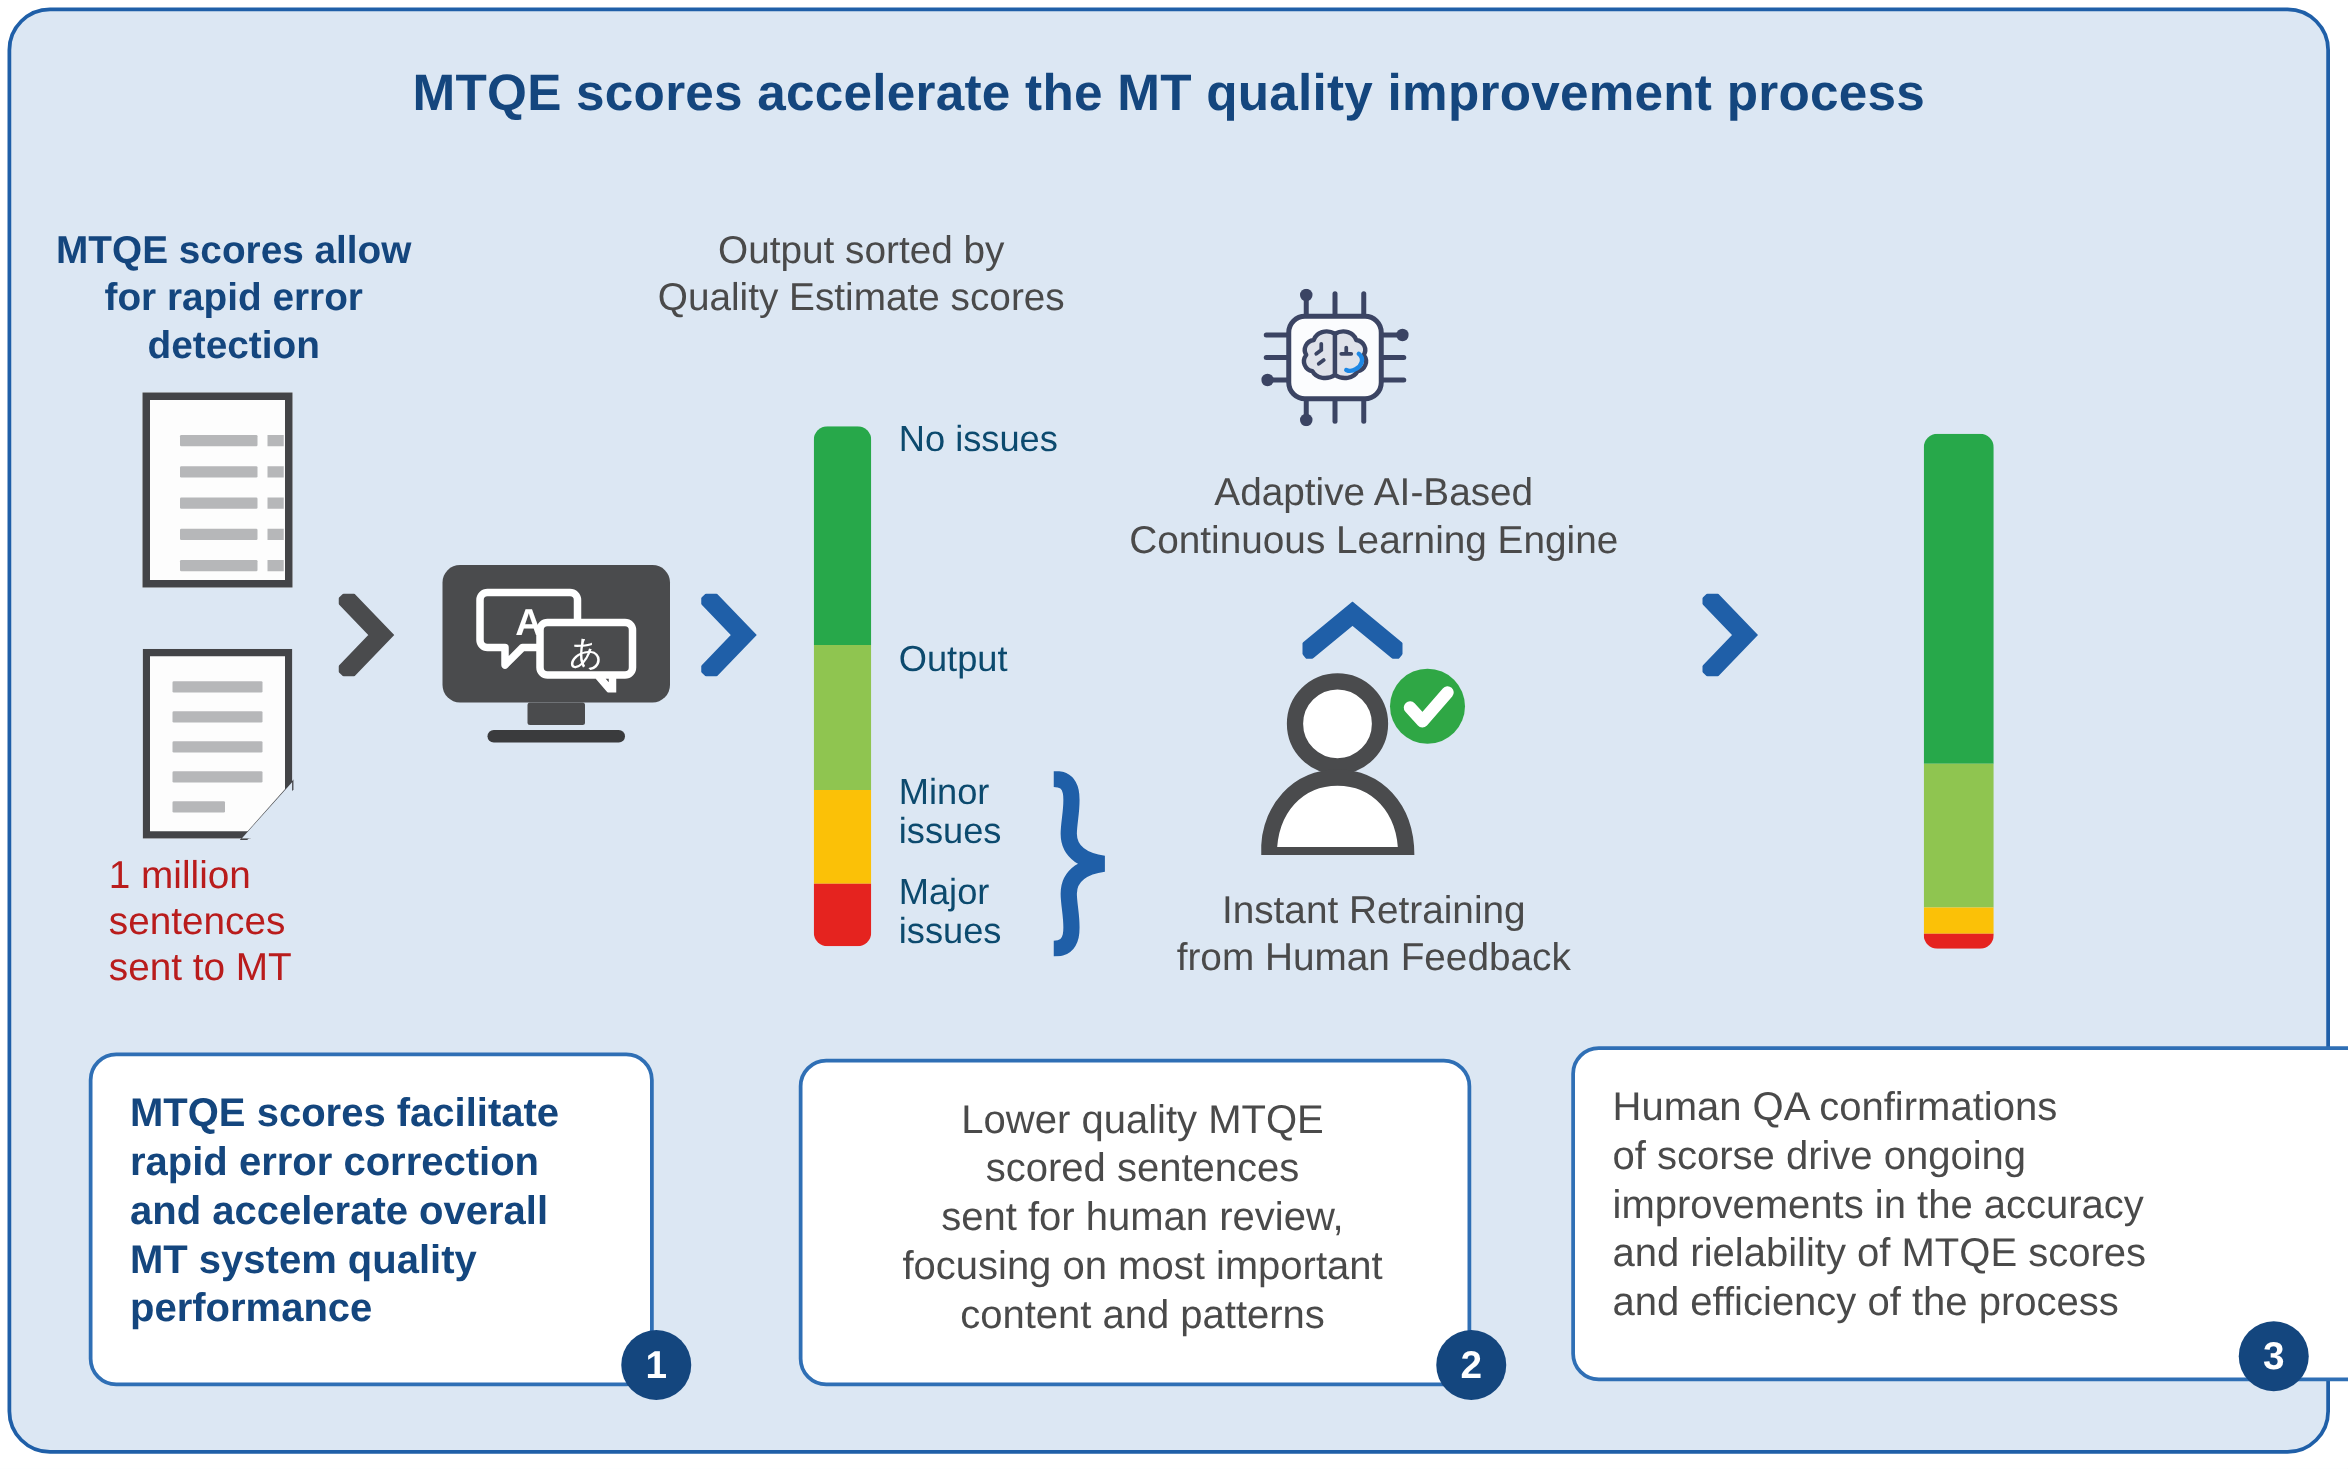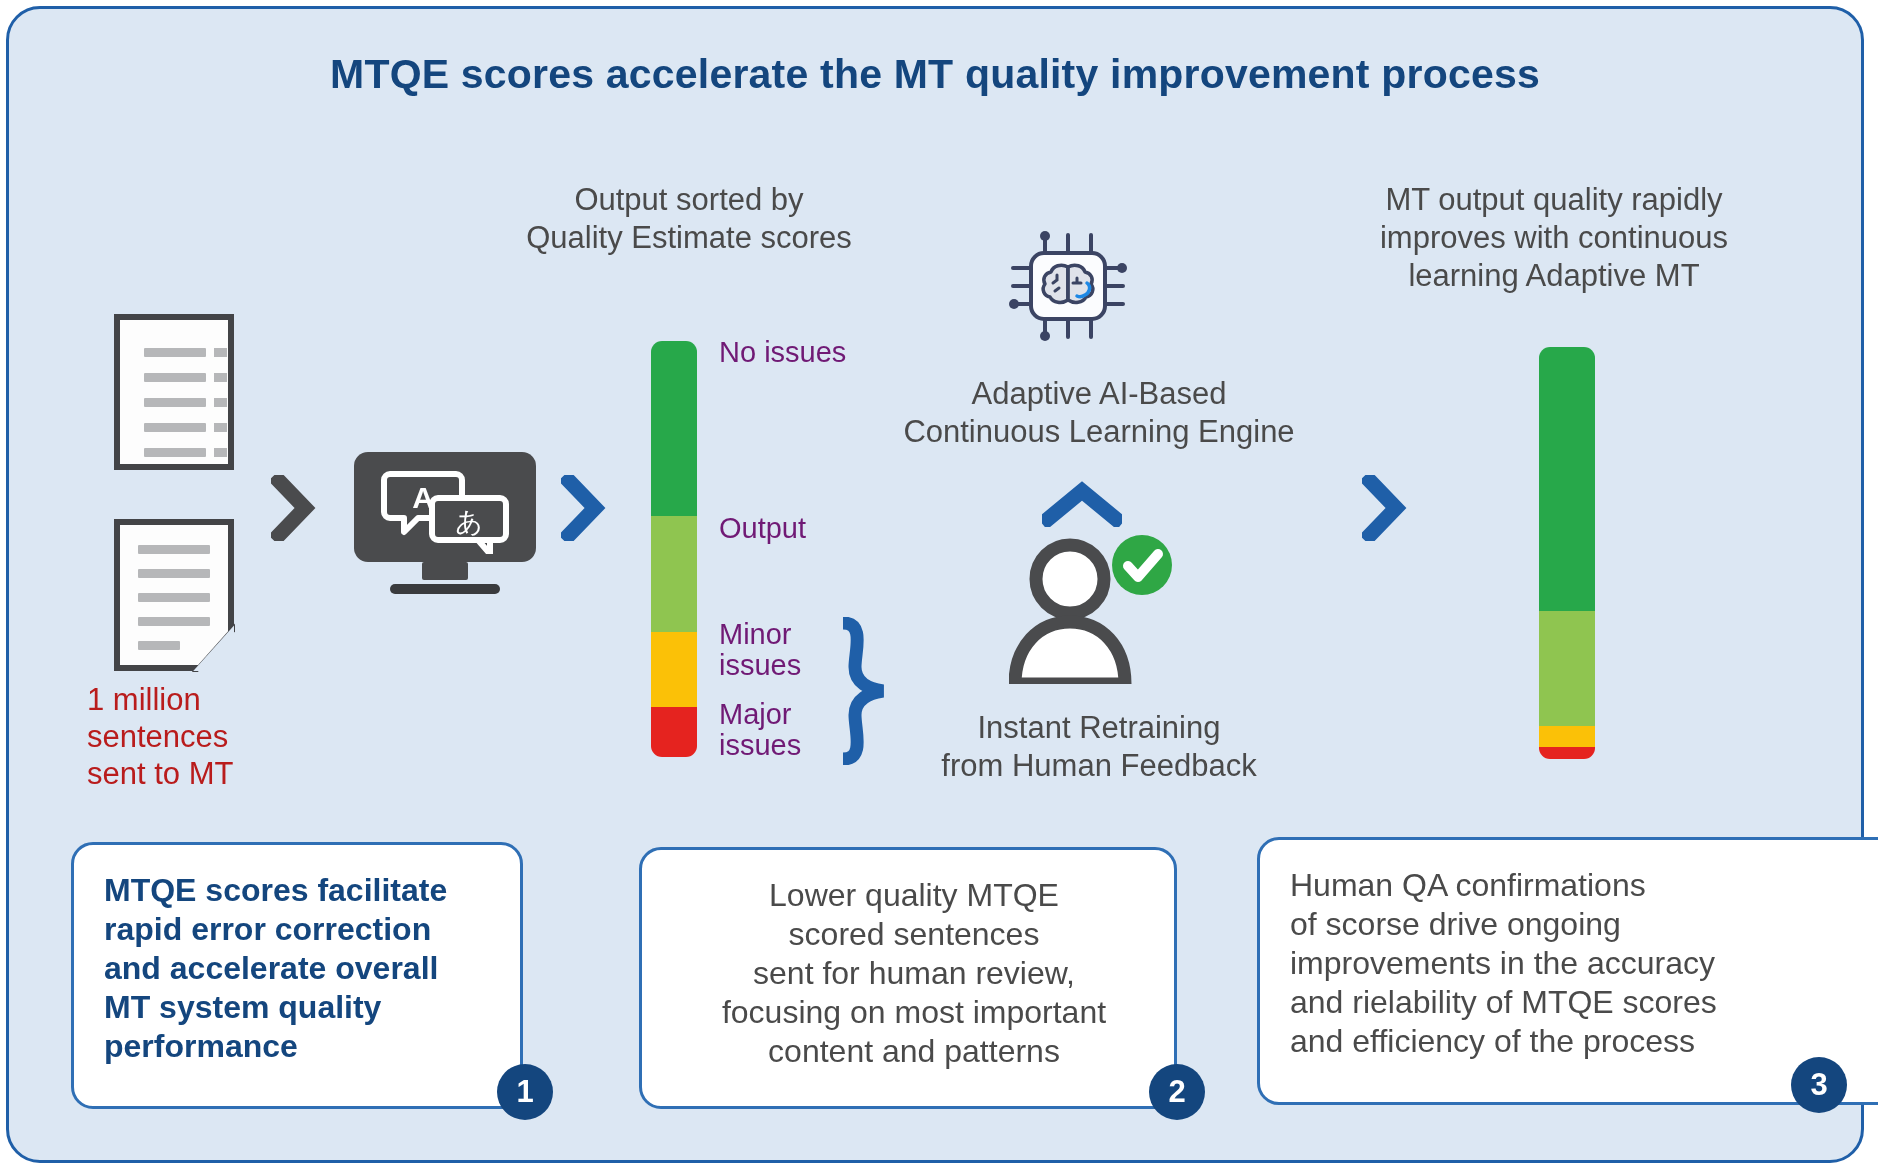--- a/index.html
+++ b/index.html
@@ -153,21 +153,21 @@
     position: absolute;
     border-radius: 11px;
     overflow: hidden;
     display: flex;
     flex-direction: column;
   }
   .qseg { width: 100%; }
 
   .qlabel {
     position: absolute;
-    color: #701a75;
+    color: #0c4a6e;
     font-size: 29px;
     line-height: 1.08;
   }
 
   
   #brace { position: absolute; }
 
   
   #chip { position: absolute; }
 
@@ -210,20 +210,23 @@
     justify-content: center;
   }
 </style>
 </head>
 <body>
 
 <div id="panel">
 
   <div id="title">MTQE scores accelerate the MT quality improvement process</div>
 
+  <div class="col-head blue" style="left: 18px; top: 172px; width: 320px; white-space: pre-line;">MTQE scores allow
+for rapid error
+detection</div>
 
   <div class="doc" id="doc1" style="left:105px; top:305px; width:120px; height:156px;">
     <div class="ln" style="left:24px; top:28px; width:62px;"></div>
     <div class="dot" style="left:94px; top:28px;"></div>
     <div class="ln" style="left:24px; top:53px; width:62px;"></div>
     <div class="dot" style="left:94px; top:53px;"></div>
     <div class="ln" style="left:24px; top:78px; width:62px;"></div>
     <div class="dot" style="left:94px; top:78px;"></div>
     <div class="ln" style="left:24px; top:103px; width:62px;"></div>
     <div class="dot" style="left:94px; top:103px;"></div>
@@ -345,23 +348,20 @@
       <path d="M119 32 L129 43 L149 20" stroke="#ffffff" stroke-width="10" fill="none" stroke-linecap="round" stroke-linejoin="round"></path>
     </svg>
   </div>
 
   <div class="chev" style="left:1353px; top:466px;">
     <svg width="46" height="66" viewBox="0 0 46 66" fill="none">
       <path d="M8 6 L34 33 L8 60" stroke="#1f5fa8" stroke-width="15" stroke-linecap="square" stroke-linejoin="miter"></path>
     </svg>
   </div>
 
-  <div class="col-head" style="left: 1295px; top: 172px; width: 500px; white-space: pre-line;">MT output quality rapidly
-improves with continuous
-learning Adaptive MT</div>
 
   <div class="qbar" id="qbar-after" style="left:1530px; top:338px; width:56px; height:412px;">
     <div class="qseg" style="flex:64; background:#27a84a;"></div>
     <div class="qseg" style="flex:28; background:#8fc550;"></div>
     <div class="qseg" style="flex:5; background:#fbc107;"></div>
     <div class="qseg" style="flex:3; background:#e5231f;"></div>
   </div>
 
   <div class="card bold" style="left:62px; top:833px; width:452px; height:267px;">
     <div class="txt">MTQE scores facilitate

